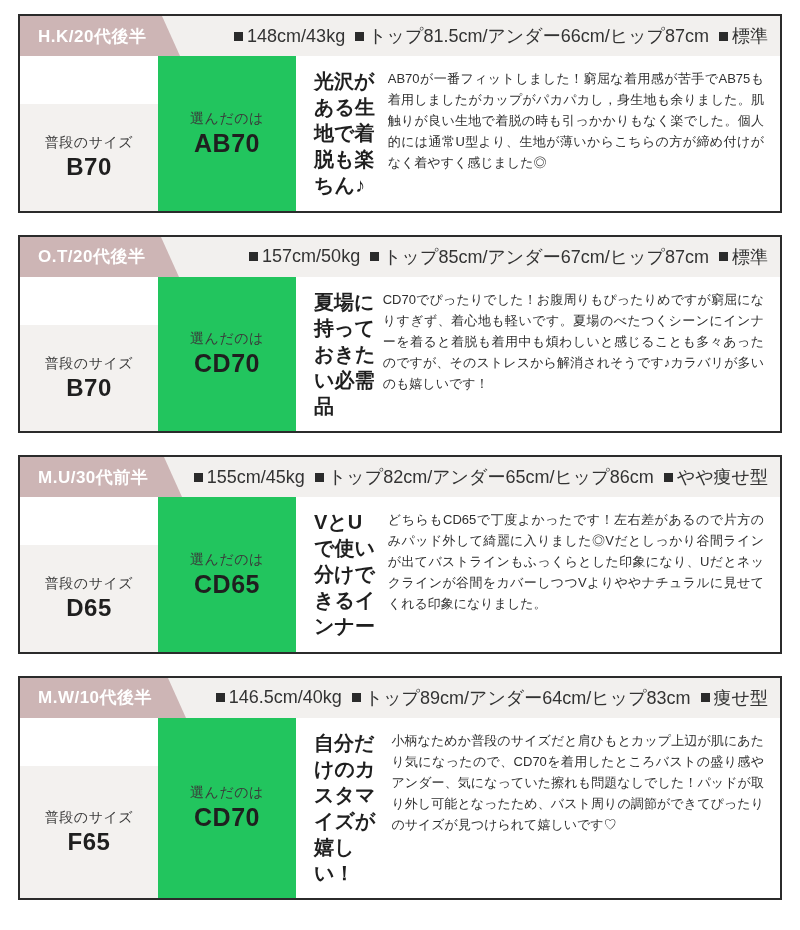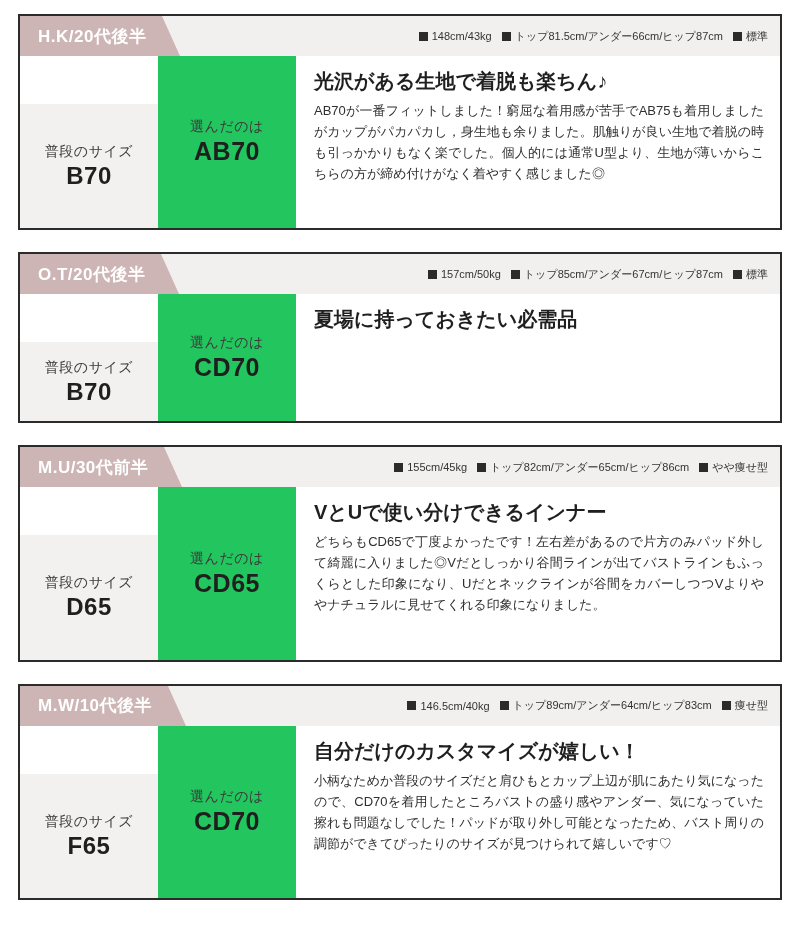--- a/index.html
+++ b/index.html
@@ -58,21 +58,21 @@
     border-width: 40px 0 0 18px;
     border-color: transparent transparent transparent #cdb5b5;
   }
   .rv-specs {
     flex: 1 1 auto;
     display: flex;
     align-items: center;
     justify-content: flex-end;
     gap: 10px;
     padding: 0 12px 0 26px;
-    font-size: 11px;
+    font-size: 18px;
     color: #333;
     white-space: nowrap;
   }
   .spec {
     display: inline-flex;
     align-items: center;
     gap: 4px;
   }
   .spec .sq {
     width: 9px;
@@ -116,21 +116,21 @@
     font-weight: bold;
     color: #1f1f1f;
     letter-spacing: 0.5px;
     line-height: 1.1;
   }
   .size-value.big { font-size: 25px; }
   .rv-text {
     flex: 1 1 auto;
     padding: 12px 16px 12px 18px;
     display: flex;
-    flex-direction: column;
+    flex-direction: row;
     gap: 6px;
     min-width: 0;
   }
   .rv-title {
     font-size: 20px;
     font-weight: bold;
     color: #1f1f1f;
     line-height: 1.3;
   }
   .rv-text-body {
@@ -205,20 +205,21 @@
           <div class="size-label">普段のサイズ</div>
           <div class="size-value">B70</div>
         </div>
         <div class="size-block chosen">
           <div class="size-label">選んだのは</div>
           <div class="size-value big">CD70</div>
         </div>
       </div>
       <div class="rv-text">
         <div class="rv-title">夏場に持っておきたい必需品</div>
+        <div class="rv-text-body">CD70でぴったりでした！お腹周りもぴったりめですが窮屈になりすぎず、着心地も軽いです。夏場のべたつくシーンにインナーを着ると着脱も着用中も煩わしいと感じることも多々あったのですが、そのストレスから解消されそうです♪カラバリが多いのも嬉しいです！</div>
       </div>
     </div>
   </div>
 
   <div class="review">
     <div class="rv-header">
       <div class="rv-name">M.U/30代前半</div>
       <div class="rv-specs">
         <span class="spec">
             <i class="sq"></i>

